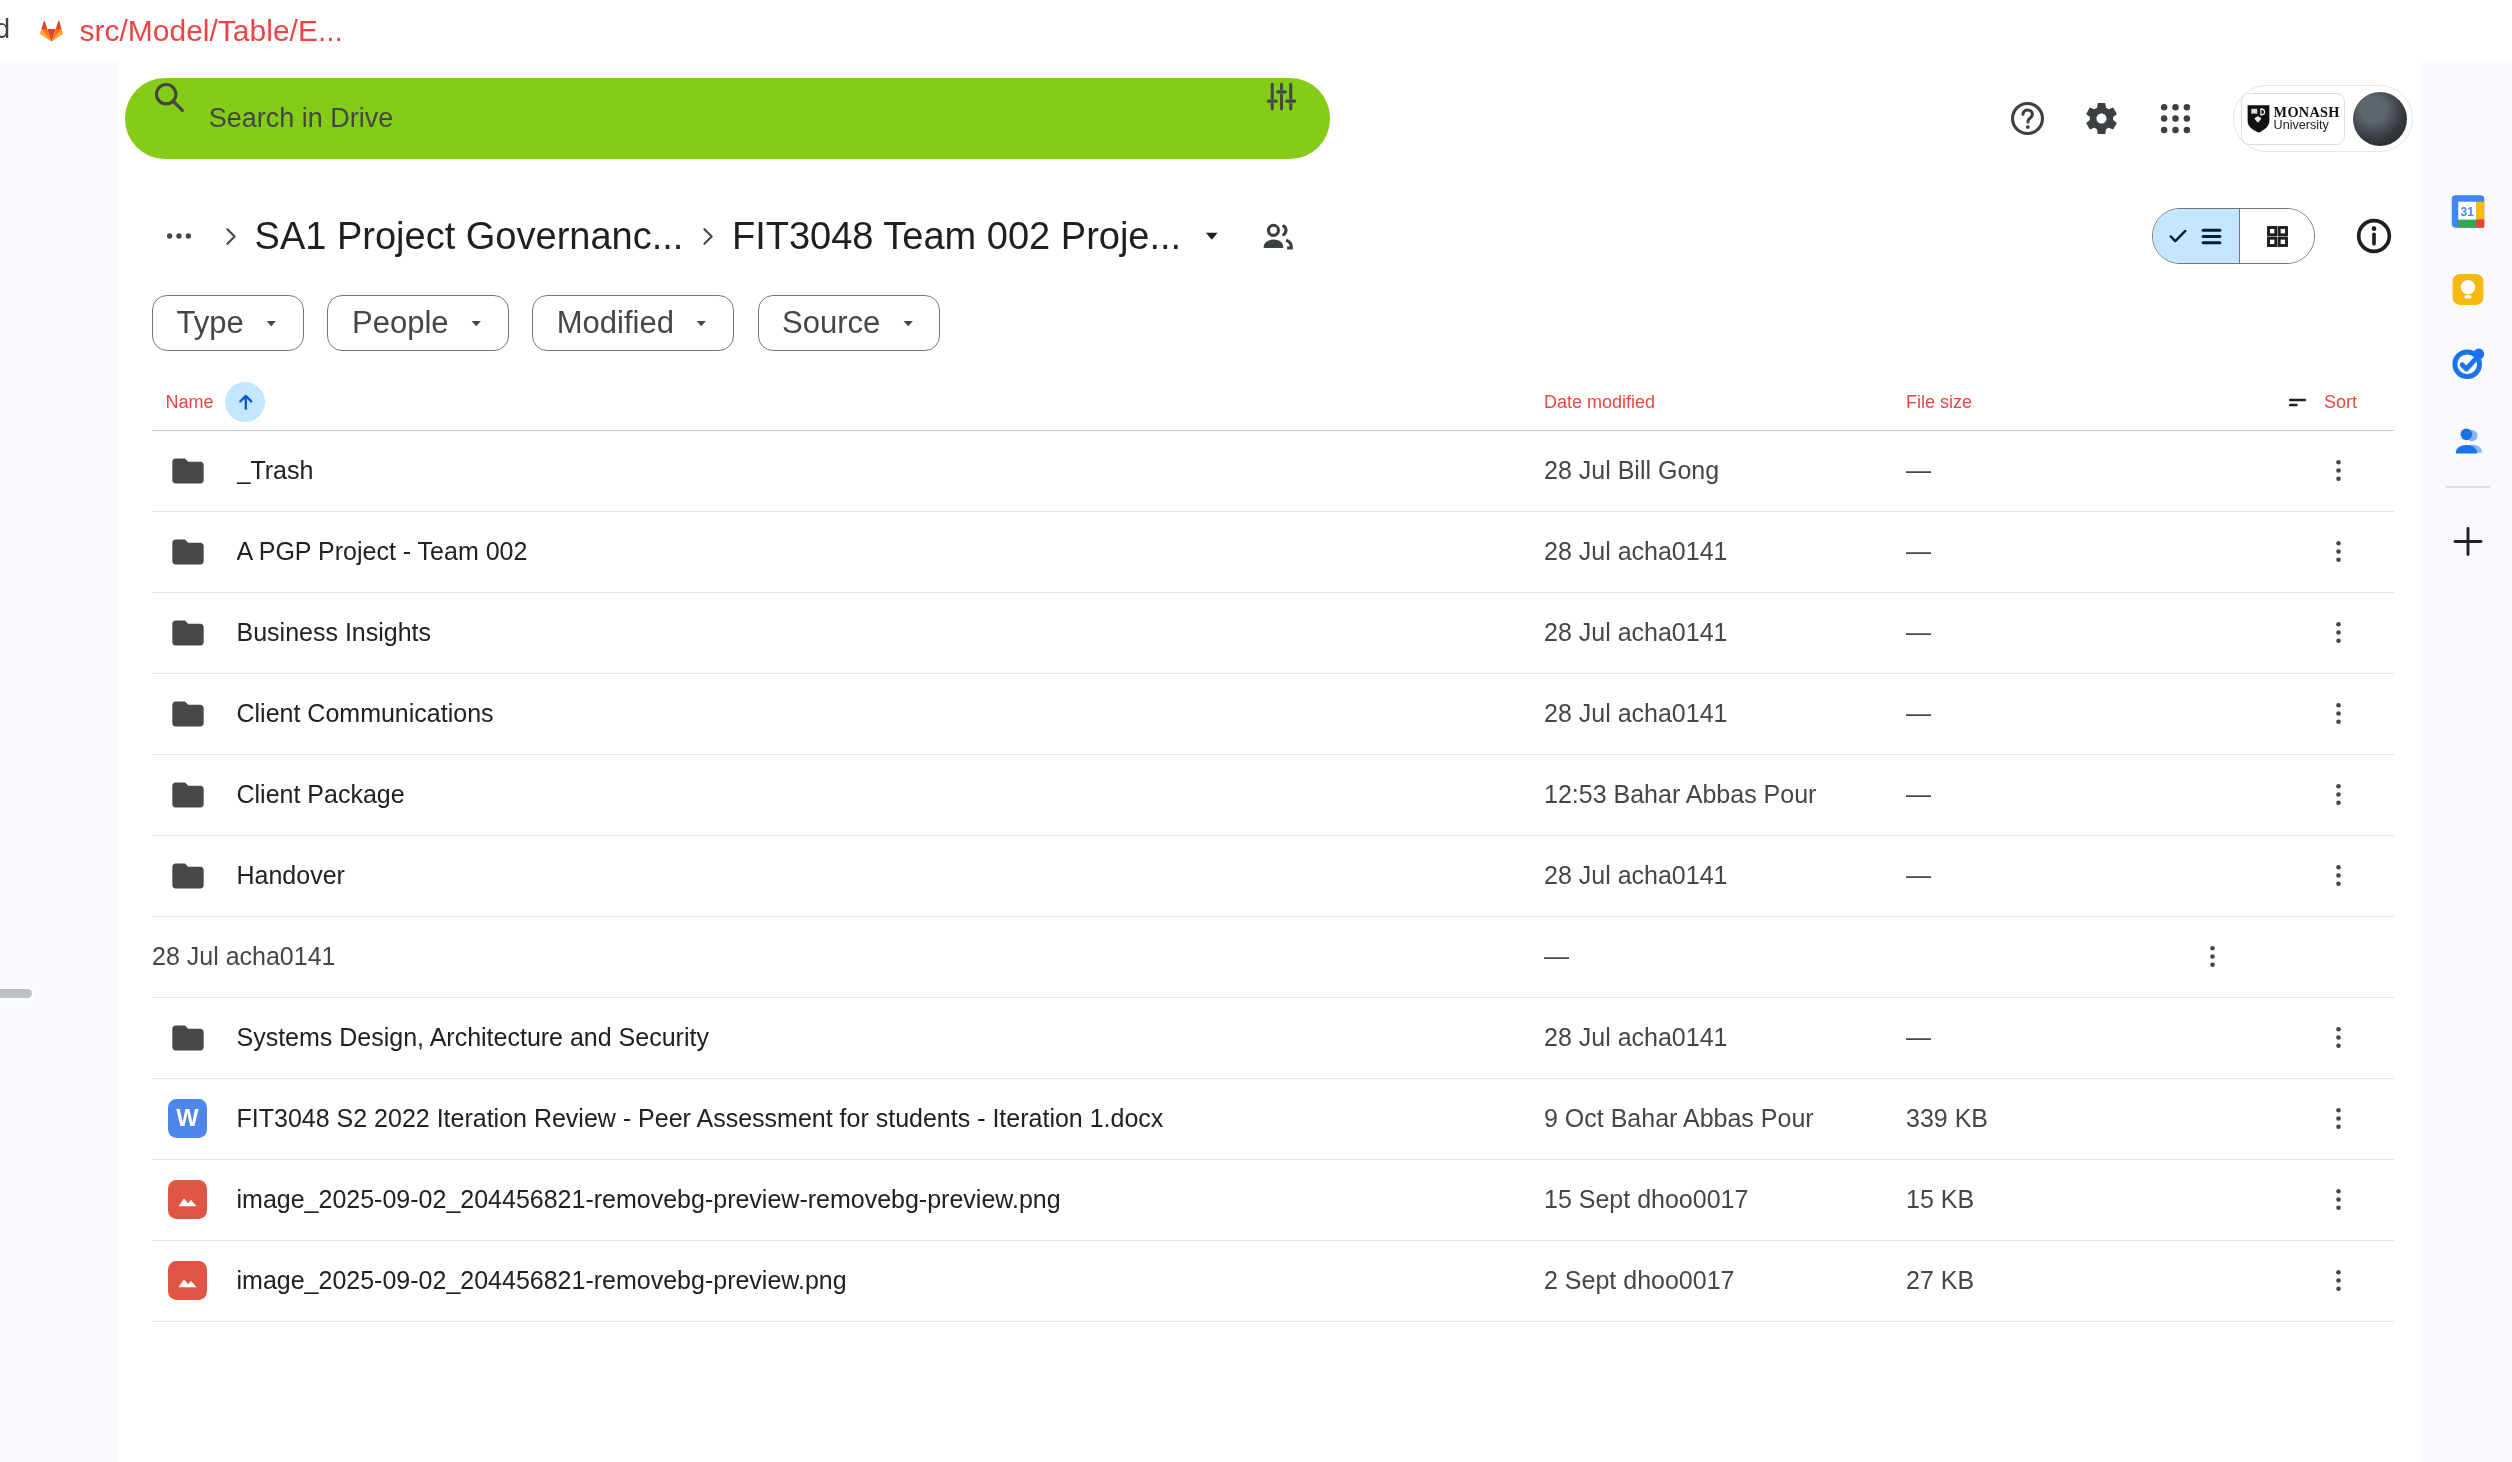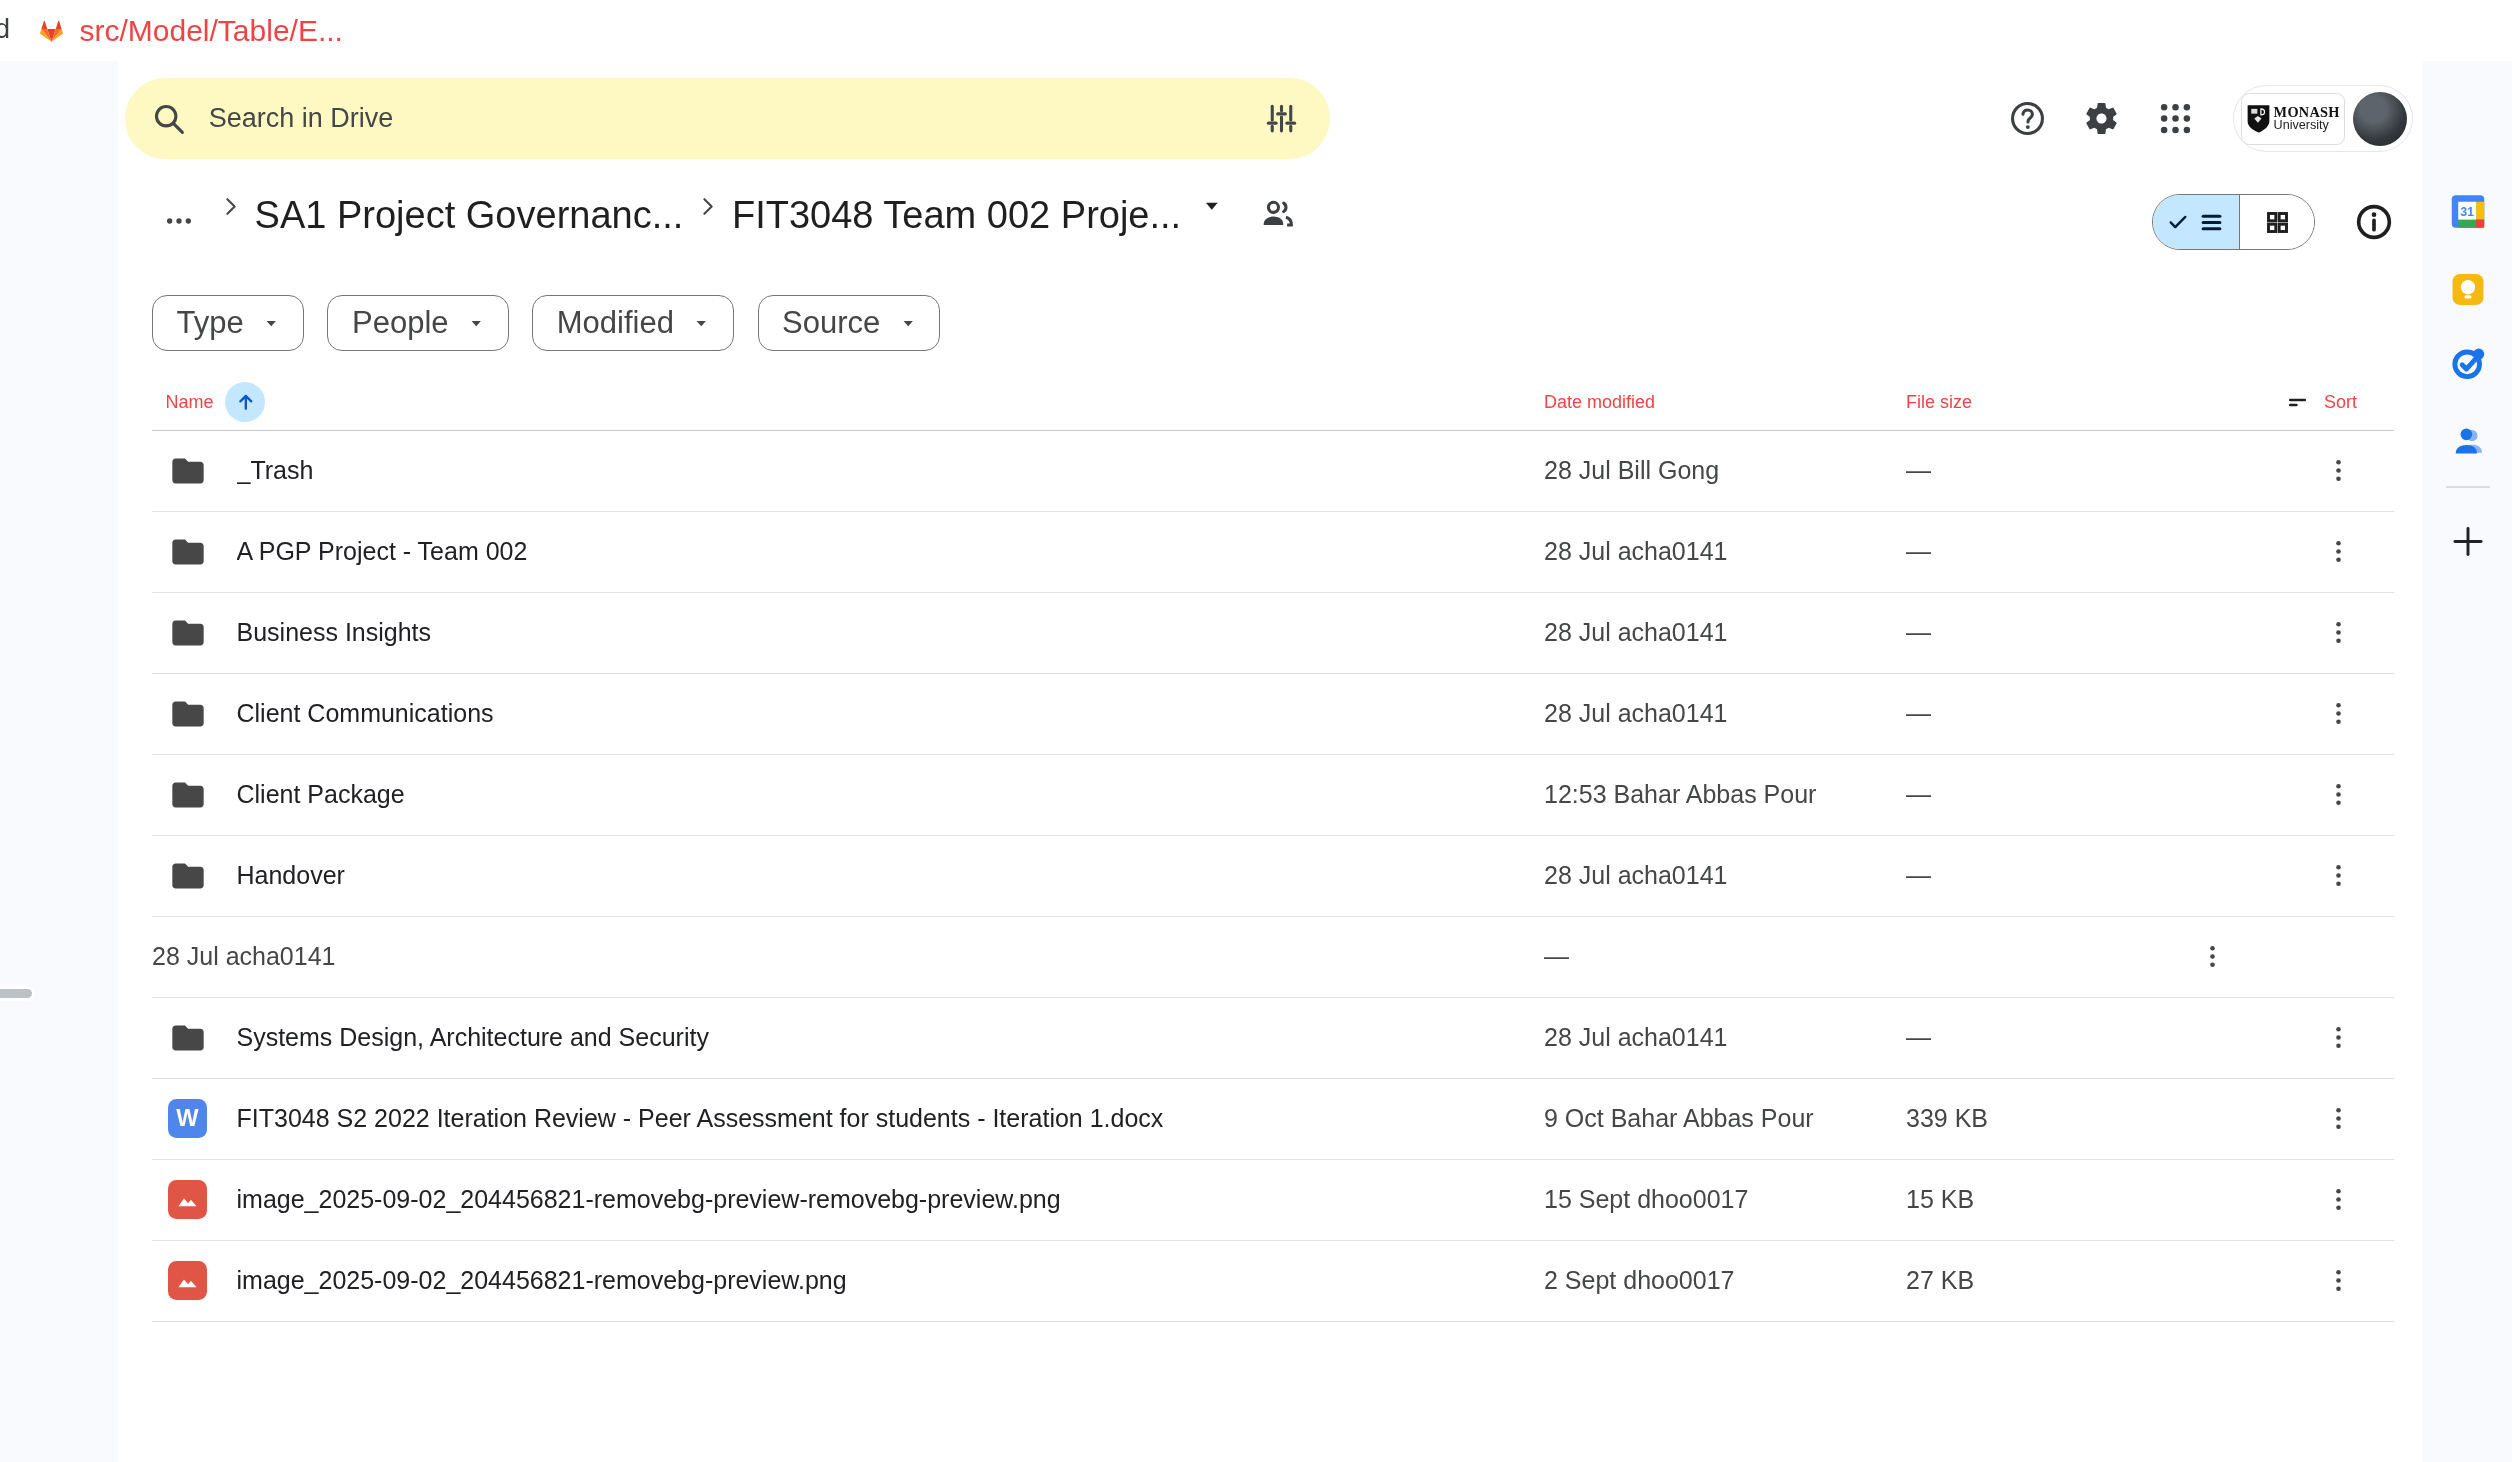--- a/index.html
+++ b/index.html
@@ -20,35 +20,35 @@
   .drag-pill { position:absolute; left:-11.8px; top:925px; width:47px; height:15px; background:#bdc1c6; border:3.4px solid #fff; border-radius:10px; }
   .main { flex:1; background:#fff; min-width:0; position:relative; }
   .right-rail { width:89px; background:#f8fafd; flex:none; position:relative; }
 
   
   .rail-ic { position:absolute; left:50%; transform:translateX(-50%); width:39px; height:39px; cursor:pointer; }
   .rail-divider { position:absolute; left:50%; transform:translateX(-50%); top:425px; width:44px; height:1.7px; background:#dadce0; }
 
   
   .search-row { display:flex; align-items:center; padding:17px 10px 0 6.7px; height:98px; }
-  .search-pill { width:1205px; height:81px; background:#fef9c3; border-radius:40px; display:flex; align-items:center; padding:0 30px 0 25px; }
+  .search-pill { width:1205px; height:81px; background:#84cc16; border-radius:40px; display:flex; padding:0 30px 0 25px; }
   .search-pill svg { flex:none; }
   .search-input { flex:1; border:none; outline:none; background:transparent; font-size:27px; color:#444746; margin-left:22px; font-family:"Liberation Sans", sans-serif; }
   .search-input::placeholder { color:#444746; opacity:1; }
   .hdr-icons { margin-left:auto; display:flex; align-items:center; gap:35px; }
   .hdr-icons .icbtn { width:39px; height:39px; cursor:pointer; }
   .profile-pill { margin-left:3.4px; width:180px; height:67px; border:1.7px solid #e3e6ea; background:#fff; border-radius:37px; display:flex; align-items:center; gap:8.4px; padding:0 5px 0 6.7px; cursor:pointer; }
   .org-box { width:104px; height:52px; border:1.7px solid #dadce0; border-radius:8.4px; display:flex; align-items:center; justify-content:center; gap:3px; background:#fff; }
   .org-text { line-height:1.02; }
   .org-line1 { font-family:"Liberation Serif", serif; font-weight:bold; font-size:14.3px; color:#111; letter-spacing:0.3px; }
   .org-line2 { font-size:12.6px; color:#222; }
   .avatar { width:54px; height:54px; border-radius:50%; background:radial-gradient(circle at 38% 32%, #5d646b 0 26%, #33383d 62%, #22262a 100%); }
 
   
-  .crumb-row { margin-top:35px; height:84px; display:flex; align-items:flex-start; padding:0 29px 0 34px; }
+  .crumb-row { margin-top:35px; height:84px; display:flex; align-items:center; padding:0 29px 0 34px; }
   .crumb-more { width:54px; height:54px; border-radius:50%; display:flex; align-items:center; justify-content:center; cursor:pointer; }
   .crumb-sep { margin:0 11.8px; flex:none; }
   .crumb-link { font-size:38px; color:#1f1f1f; cursor:pointer; white-space:nowrap; }
   .crumb-caret { margin-left:18.5px; cursor:pointer; }
   .crumb-people { margin-left:35px; cursor:pointer; }
   .crumb-right { margin-left:auto; display:flex; align-items:center; gap:39px; }
   .view-toggle { display:flex; height:56px; border:1.7px solid #747775; border-radius:29px; overflow:hidden; }
   .vt-half { display:flex; align-items:center; justify-content:center; gap:8.4px; cursor:pointer; }
   .vt-list { width:87px; background:#c2e7ff; border-right:1.7px solid #747775; }
   .vt-grid { width:74px; background:#fff; }

